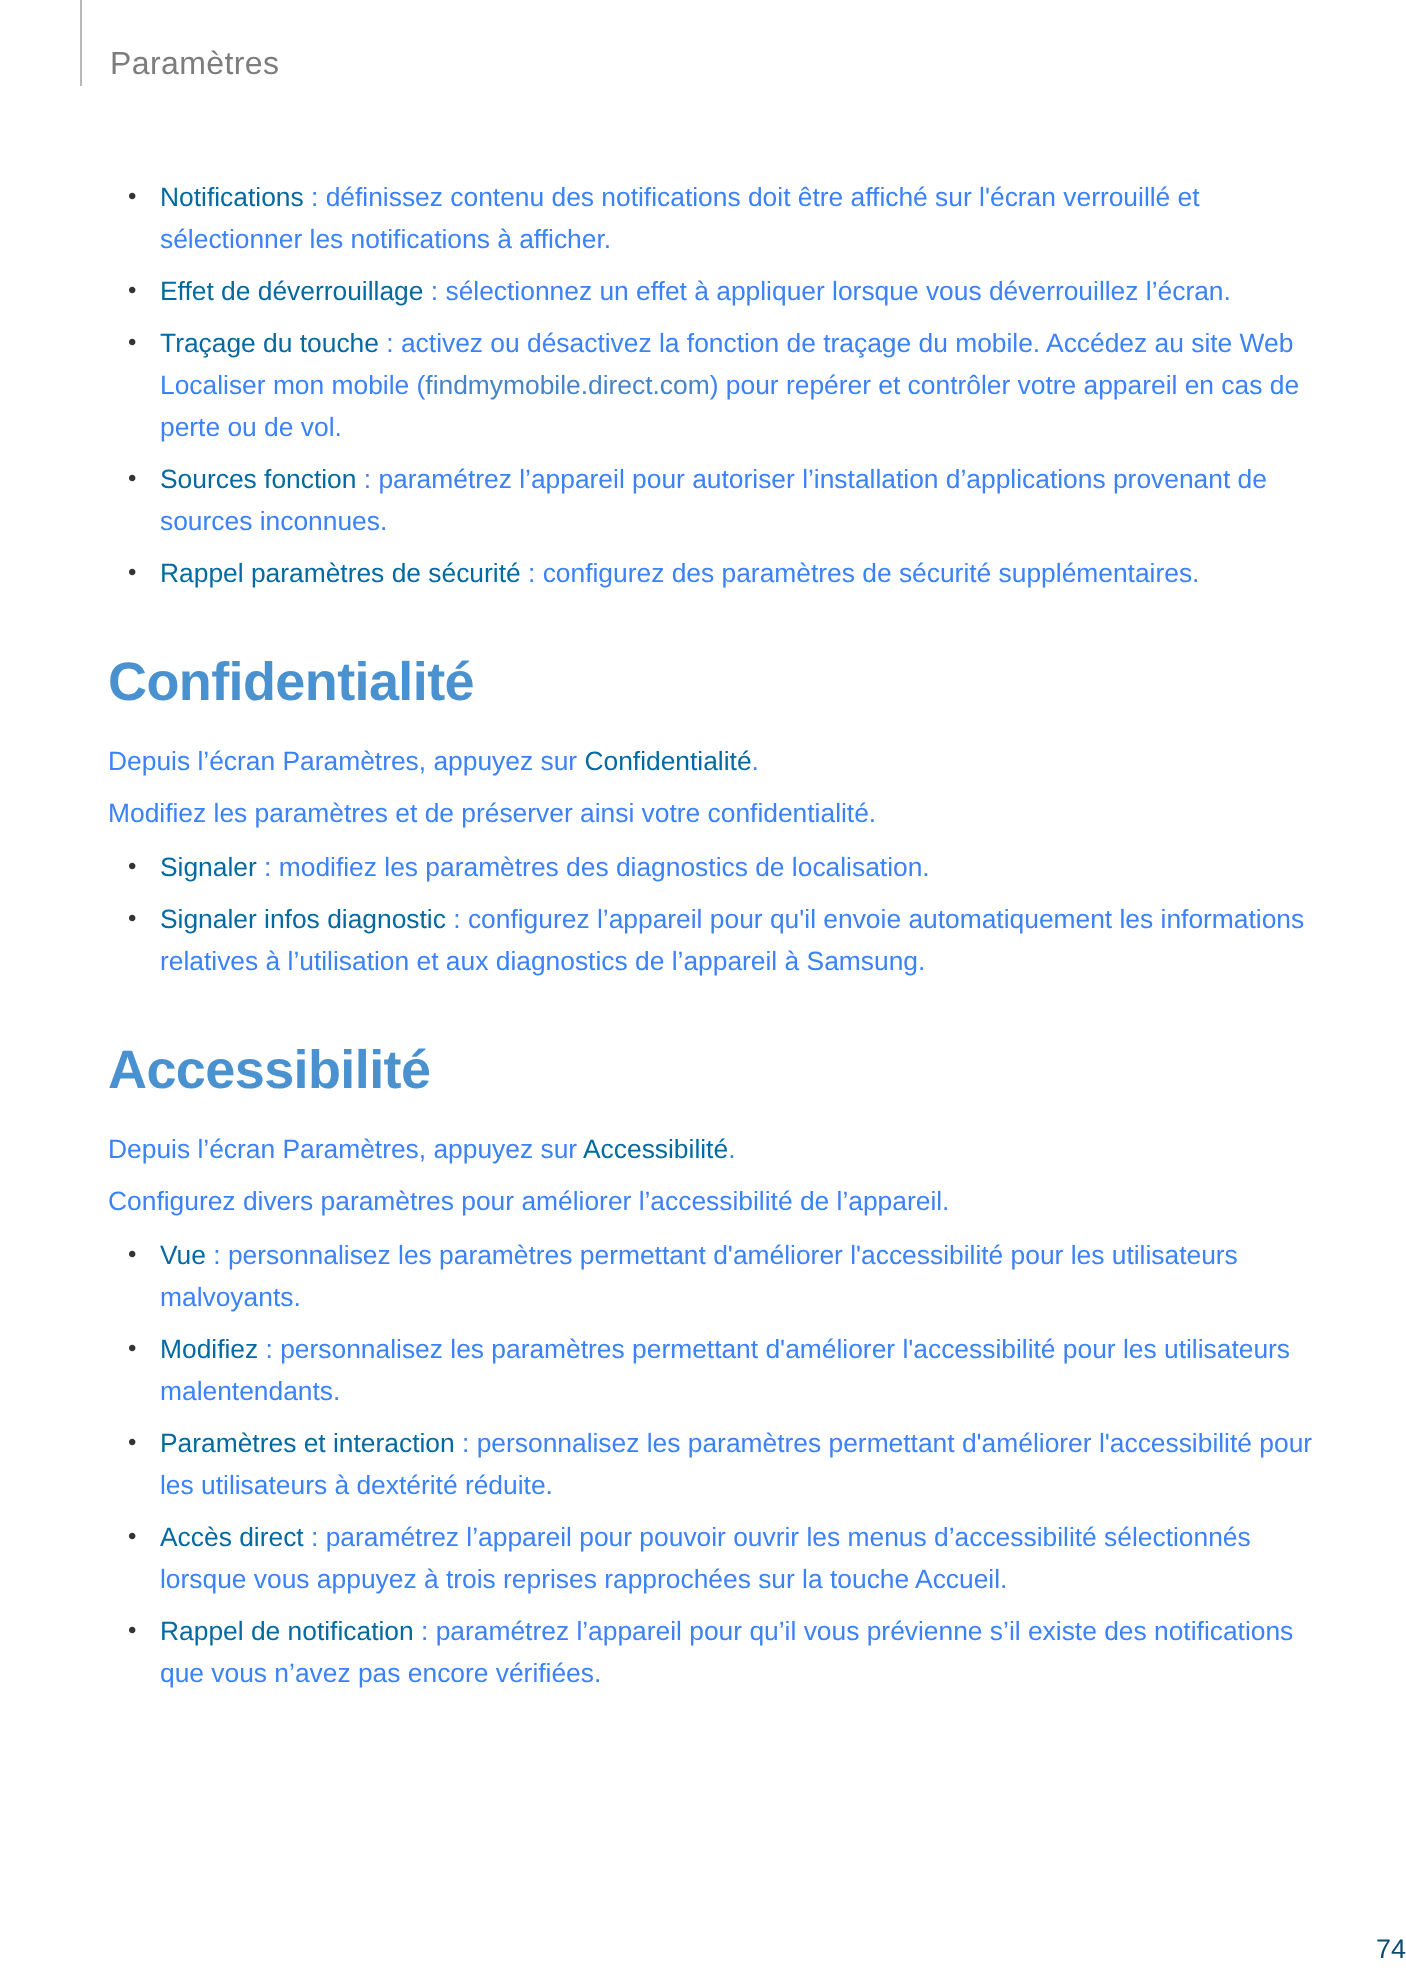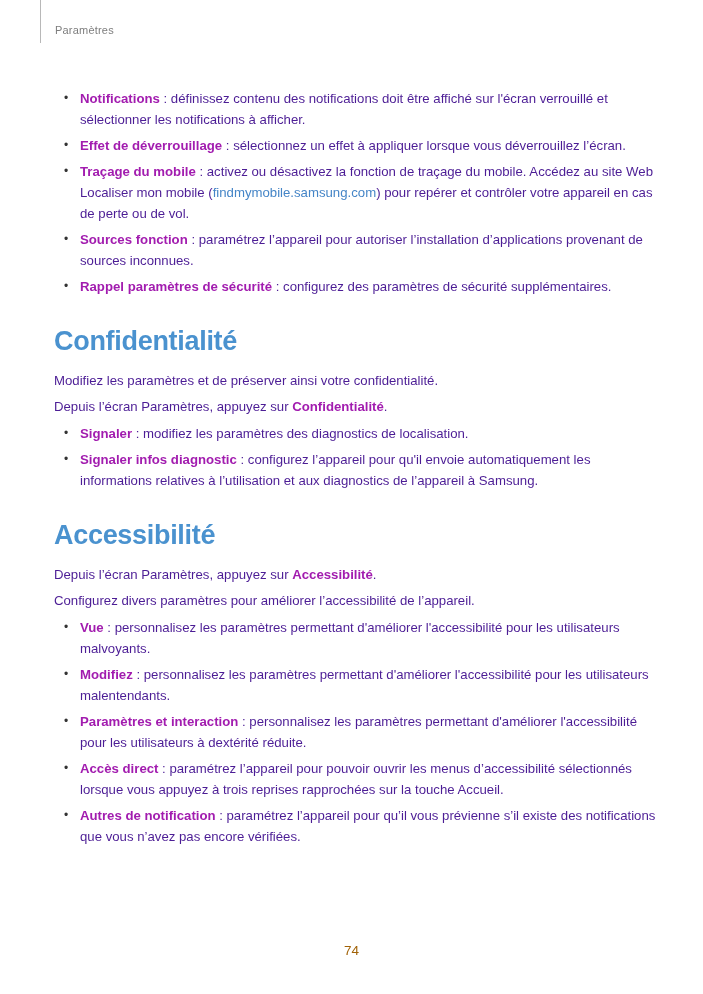--- a/index.html
+++ b/index.html
@@ -18,21 +18,21 @@
     left: 40px;
     top: 0;
     width: 1px;
     height: 43px;
     background: #b8b8b8;
   }
   .header-label {
     position: absolute;
     left: 55px;
     top: 24px;
-    font-size: 11px;
+    font-size: 16px;
     color: #7d7d7d;
     letter-spacing: 0.2px;
   }
   .content {
     position: absolute;
     top: 82px;
     left: 54px;
     right: 44px;
   }
   .section-heading {
@@ -58,31 +58,31 @@
   .bullet-marker {
     flex: 0 0 26px;
     padding-left: 10px;
     box-sizing: border-box;
     font-size: 12px;
     line-height: 21px;
     color: #333333;
     user-select: none;
   }
   .bullet-text { flex: 1 1 auto; }
-  .seg { color: #4c1d95; }
-  .seg.bold { font-weight: bold; color: #a21caf; }
+  .seg { color: #3b82f6; }
+  .seg.bold { font-weight: normal; color: #0369a1; }
   .seg.link { color: #4585c7; }
   .page-number {
     position: absolute;
     left: 0;
     right: 0;
-    bottom: 36px;
-    text-align: center;
+    bottom: 12px;
+    text-align: right;
     font-size: 13.5px;
-    color: #a16207;
+    color: #0c4a6e;
   }
 </style>
 </head>
 <body>
 
 <div class="page">
   <div class="header-rule"></div>
   <div class="header-label">Paramètres</div>
 
   <div class="content">
@@ -90,34 +90,34 @@
         <div class="bullet-item">
           <span class="bullet-marker">•</span>
           <span class="bullet-text"><span class="seg bold">Notifications</span><span class="seg"> : définissez contenu des notifications doit être affiché sur l'écran verrouillé et sélectionner les notifications à afficher.</span></span>
         </div>
         <div class="bullet-item">
           <span class="bullet-marker">•</span>
           <span class="bullet-text"><span class="seg bold">Effet de déverrouillage</span><span class="seg"> : sélectionnez un effet à appliquer lorsque vous déverrouillez l’écran.</span></span>
         </div>
         <div class="bullet-item">
           <span class="bullet-marker">•</span>
-          <span class="bullet-text"><span class="seg bold">Traçage du mobile</span><span class="seg"> : activez ou désactivez la fonction de traçage du mobile. Accédez au site Web Localiser mon mobile (</span><span class="seg link">findmymobile.samsung.com</span><span class="seg">) pour repérer et contrôler votre appareil en cas de perte ou de vol.</span></span>
+          <span class="bullet-text"><span class="seg bold">Traçage du touche</span><span class="seg"> : activez ou désactivez la fonction de traçage du mobile. Accédez au site Web Localiser mon mobile (</span><span class="seg link">findmymobile.direct.com</span><span class="seg">) pour repérer et contrôler votre appareil en cas de perte ou de vol.</span></span>
         </div>
         <div class="bullet-item">
           <span class="bullet-marker">•</span>
           <span class="bullet-text"><span class="seg bold">Sources fonction</span><span class="seg"> : paramétrez l’appareil pour autoriser l’installation d’applications provenant de sources inconnues.</span></span>
         </div>
         <div class="bullet-item">
           <span class="bullet-marker">•</span>
           <span class="bullet-text"><span class="seg bold">Rappel paramètres de sécurité</span><span class="seg"> : configurez des paramètres de sécurité supplémentaires.</span></span>
         </div>
       </div>
       <div class="section-heading">Confidentialité</div>
+      <div class="paragraph"><span class="seg">Depuis l’écran Paramètres, appuyez sur </span><span class="seg bold">Confidentialité</span><span class="seg">.</span></div>
       <div class="paragraph"><span class="seg">Modifiez les paramètres et de préserver ainsi votre confidentialité.</span></div>
-      <div class="paragraph"><span class="seg">Depuis l’écran Paramètres, appuyez sur </span><span class="seg bold">Confidentialité</span><span class="seg">.</span></div>
       <div class="bullet-list">
         <div class="bullet-item">
           <span class="bullet-marker">•</span>
           <span class="bullet-text"><span class="seg bold">Signaler</span><span class="seg"> : modifiez les paramètres des diagnostics de localisation.</span></span>
         </div>
         <div class="bullet-item">
           <span class="bullet-marker">•</span>
           <span class="bullet-text"><span class="seg bold">Signaler infos diagnostic</span><span class="seg"> : configurez l’appareil pour qu'il envoie automatiquement les informations relatives à l’utilisation et aux diagnostics de l’appareil à Samsung.</span></span>
         </div>
       </div>
@@ -136,19 +136,19 @@
         <div class="bullet-item">
           <span class="bullet-marker">•</span>
           <span class="bullet-text"><span class="seg bold">Paramètres et interaction</span><span class="seg"> : personnalisez les paramètres permettant d'améliorer l'accessibilité pour les utilisateurs à dextérité réduite.</span></span>
         </div>
         <div class="bullet-item">
           <span class="bullet-marker">•</span>
           <span class="bullet-text"><span class="seg bold">Accès direct</span><span class="seg"> : paramétrez l’appareil pour pouvoir ouvrir les menus d’accessibilité sélectionnés lorsque vous appuyez à trois reprises rapprochées sur la touche Accueil.</span></span>
         </div>
         <div class="bullet-item">
           <span class="bullet-marker">•</span>
-          <span class="bullet-text"><span class="seg bold">Autres de notification</span><span class="seg"> : paramétrez l’appareil pour qu’il vous prévienne s’il existe des notifications que vous n’avez pas encore vérifiées.</span></span>
+          <span class="bullet-text"><span class="seg bold">Rappel de notification</span><span class="seg"> : paramétrez l’appareil pour qu’il vous prévienne s’il existe des notifications que vous n’avez pas encore vérifiées.</span></span>
         </div>
       </div>
     </div>
 
   <div class="page-number">74</div>
 </div>
 
 </body></html>

